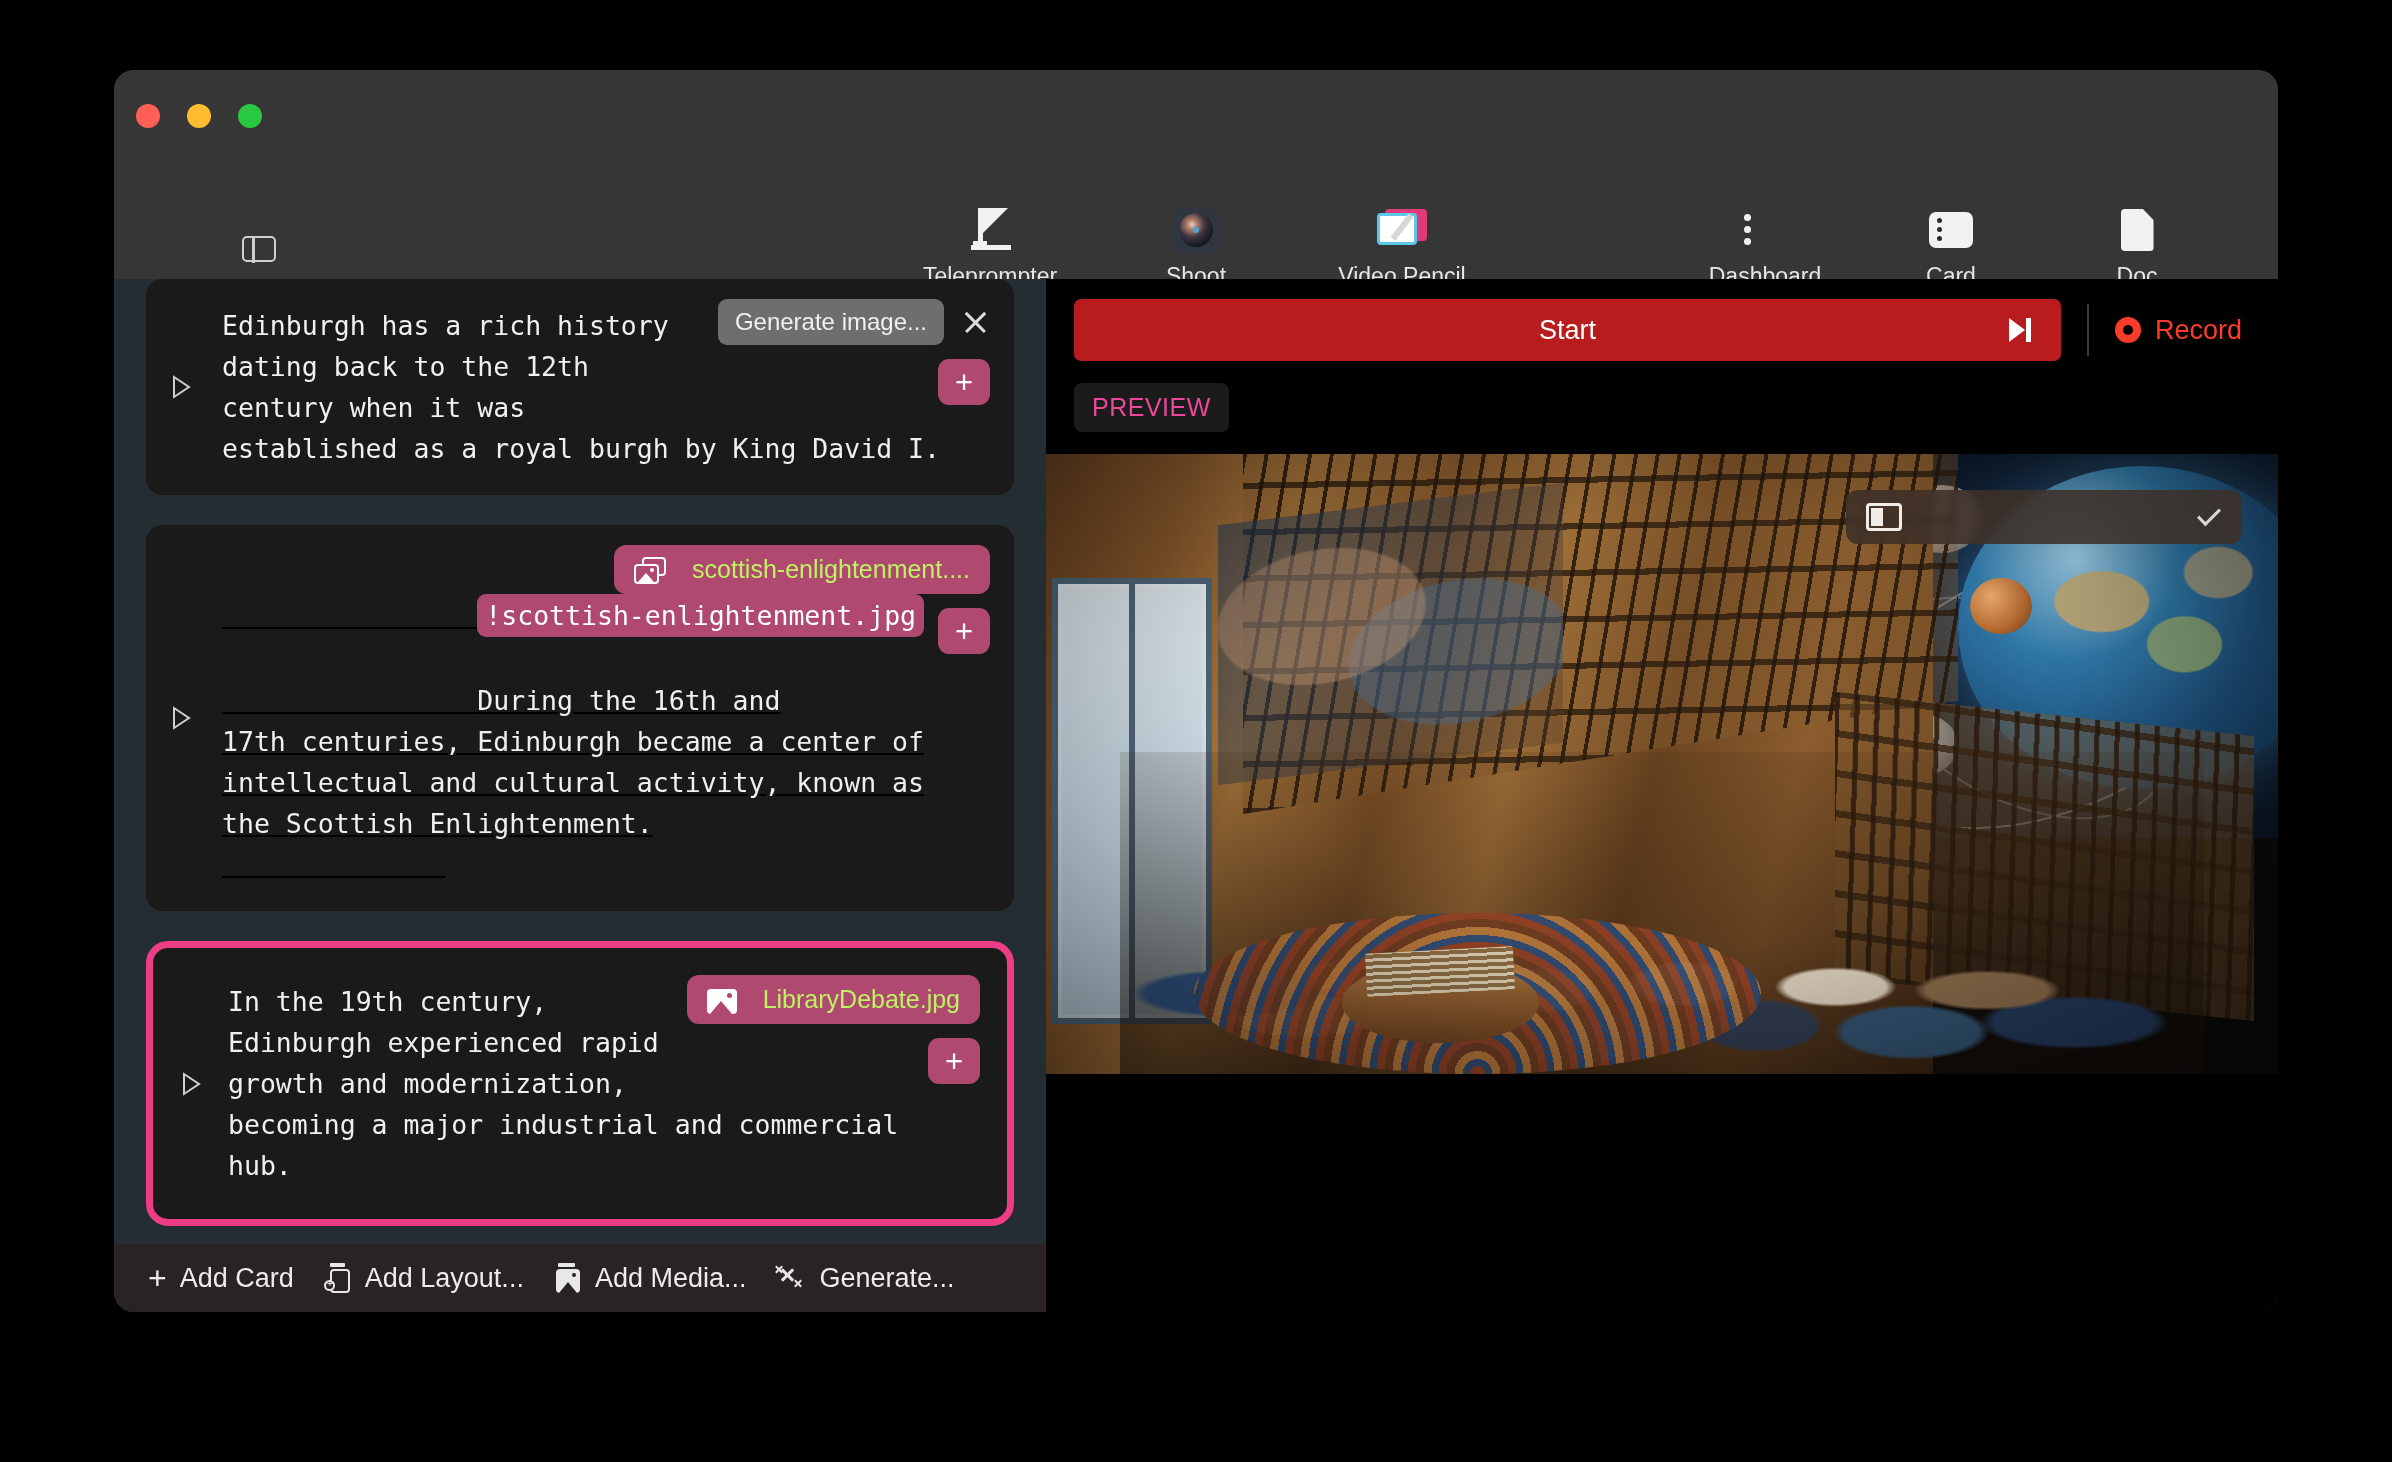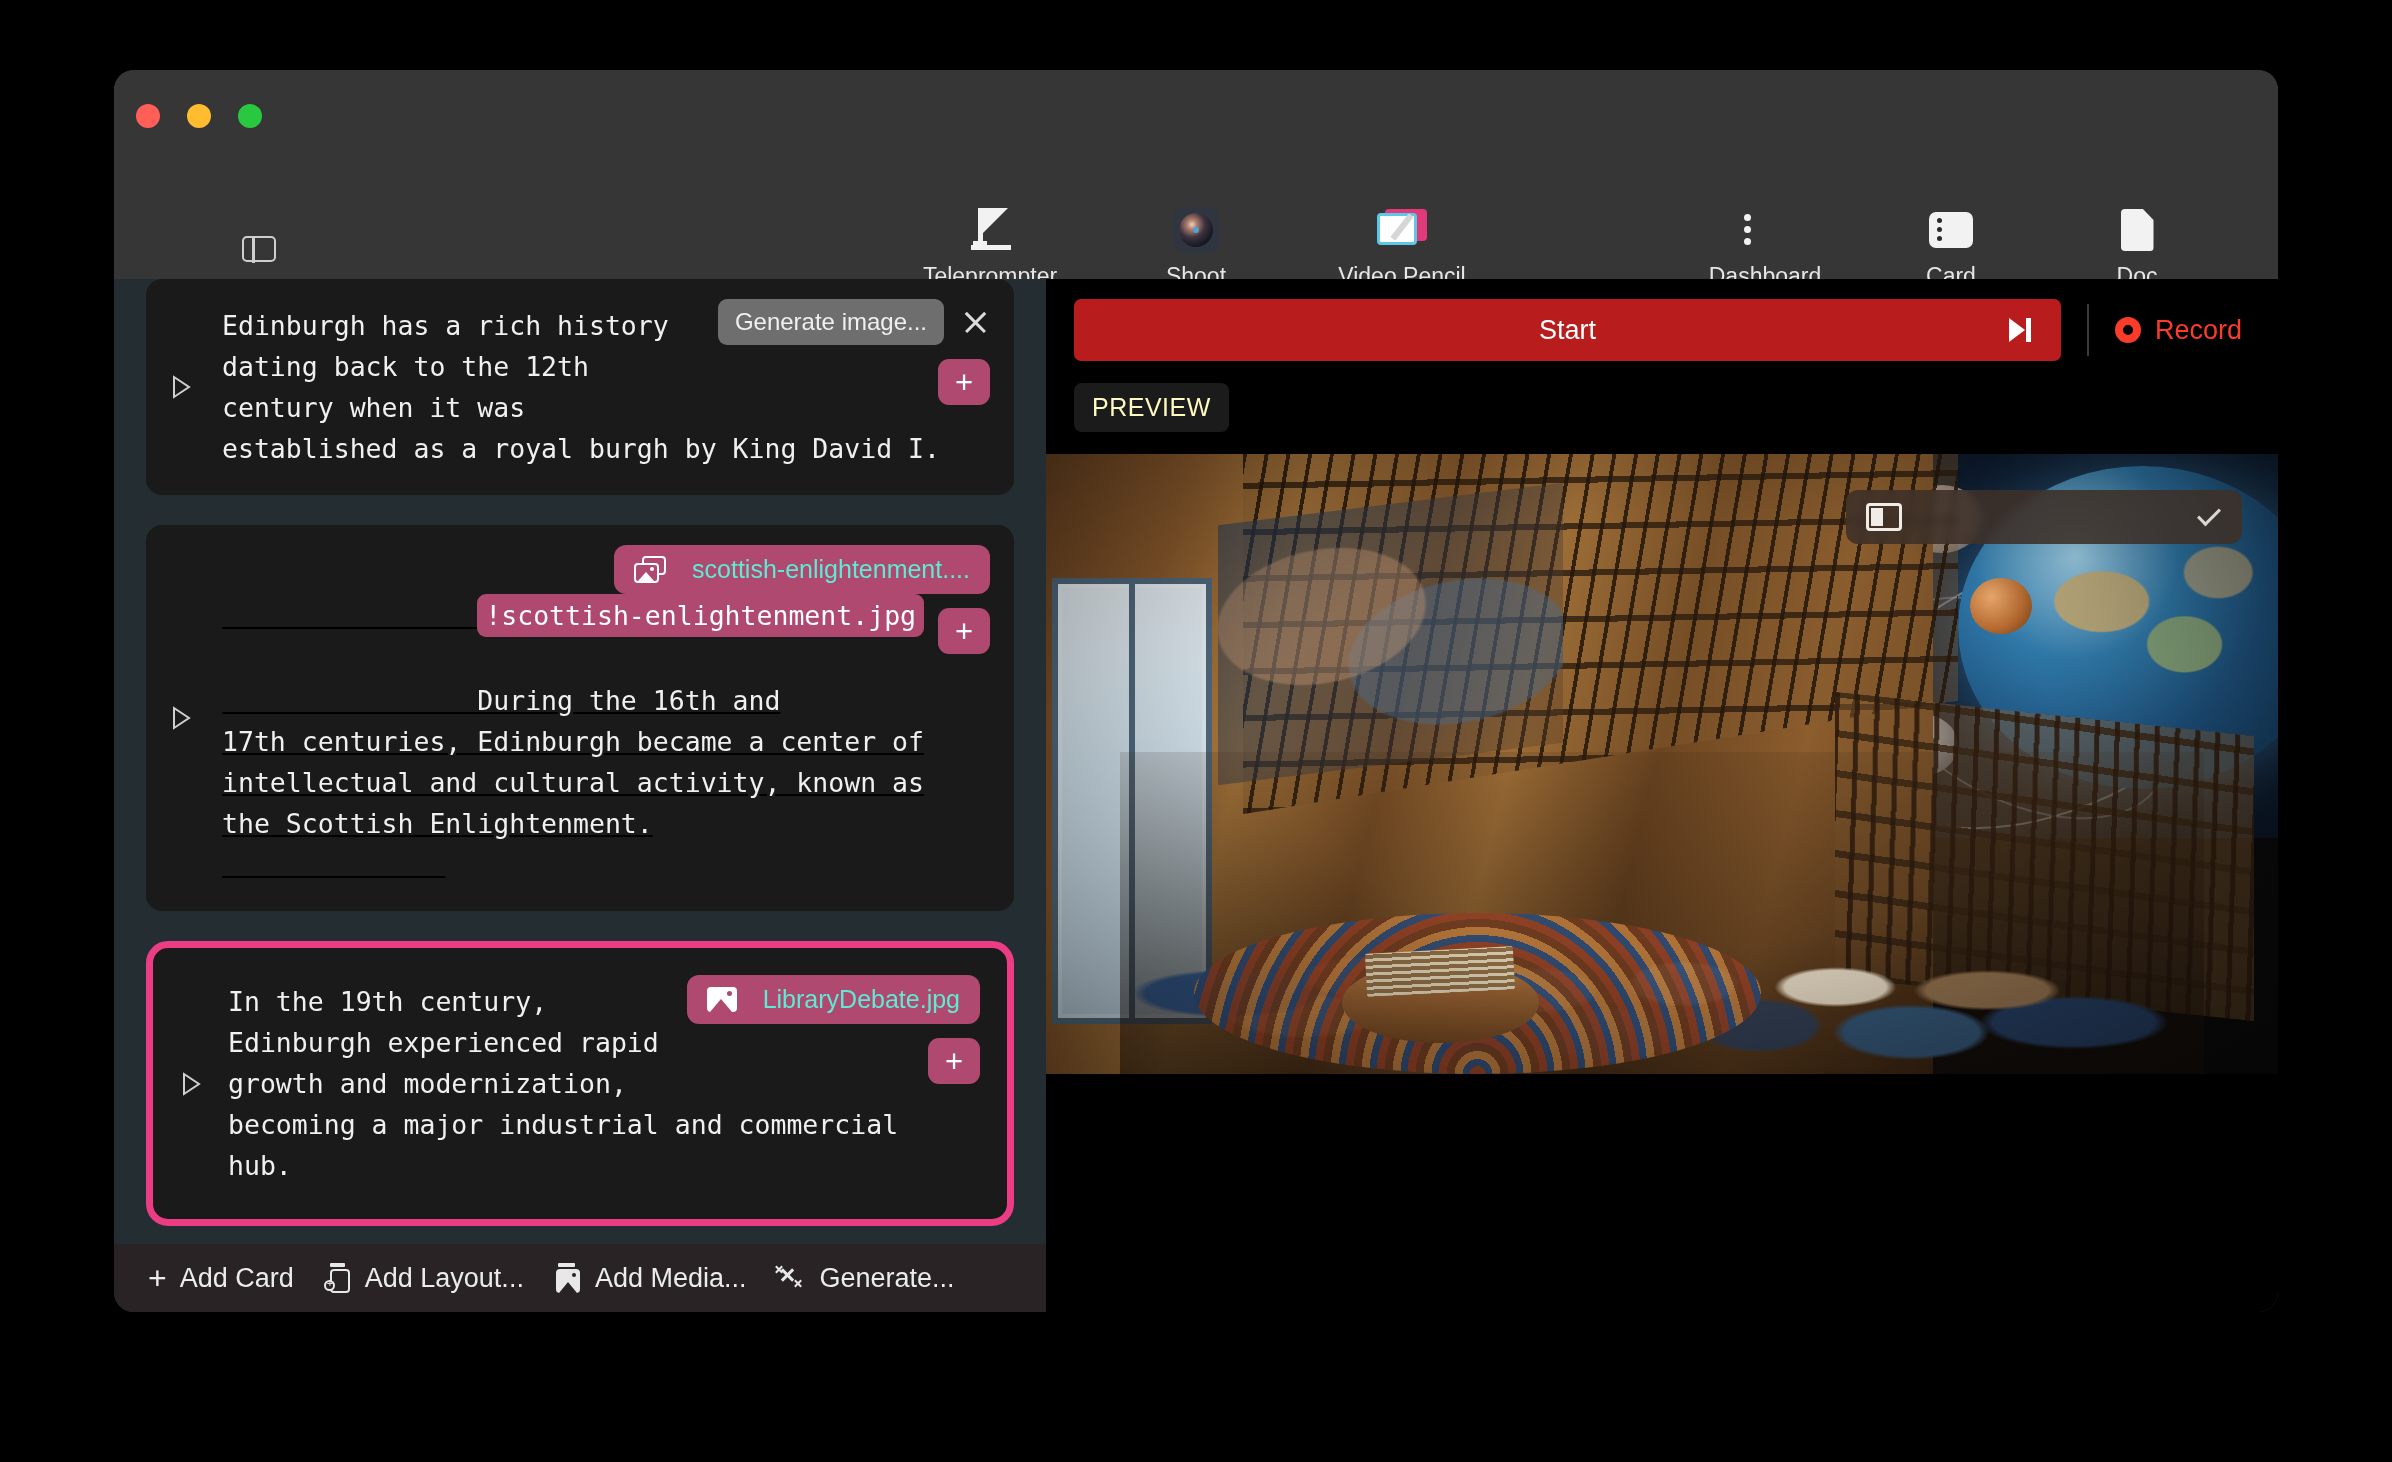--- a/index.html
+++ b/index.html
@@ -260,22 +260,22 @@
     width: 30px; height: 30px; position: relative; cursor: pointer;
   }
   .btn-close::before, .btn-close::after {
     content: ""; position: absolute; left: 2px; top: 14px;
     width: 27px; height: 2.5px; background: #dcdcdc;
   }
   .btn-close::before { transform: rotate(45deg); }
   .btn-close::after  { transform: rotate(-45deg); }
 
   .media-pill {
-    display: inline-flex; align-items: center; gap: 26px;
-    background: #b0496f; color: #5eead4;
+    display: inline-flex; align-items: flex-end; gap: 26px;
+    background: #b0496f; color: #bef264;
     border-radius: 12px;
     padding: 10px 20px;
     font-size: 25px;
     max-width: 420px;
     cursor: pointer;
     white-space: nowrap;
   }
   .pill-label { overflow: hidden; text-overflow: ellipsis; }
 
   .ic-photo-stack { position: relative; width: 32px; height: 27px; flex: none; }
@@ -418,21 +418,21 @@
     display: flex; align-items: center; gap: 14px;
     color: #fa3c28; font-size: 27px; cursor: pointer; padding-right: 8px;
   }
   .rec-dot {
     width: 26px; height: 26px; border-radius: 50%;
     border: 8px solid #fa3c28;
   }
 
   .preview-badge {
     position: absolute; left: 28px; top: 104px;
-    background: #1b1b1b; color: #fef9c3;
+    background: #1b1b1b; color: #ec4899;
     border-radius: 8px; padding: 10px 18px;
     font-size: 25px; letter-spacing: .5px;
   }
 
   
   .preview-image {
     position: absolute;
     left: 0; right: 0;
     top: 175px;
     height: 620px;

